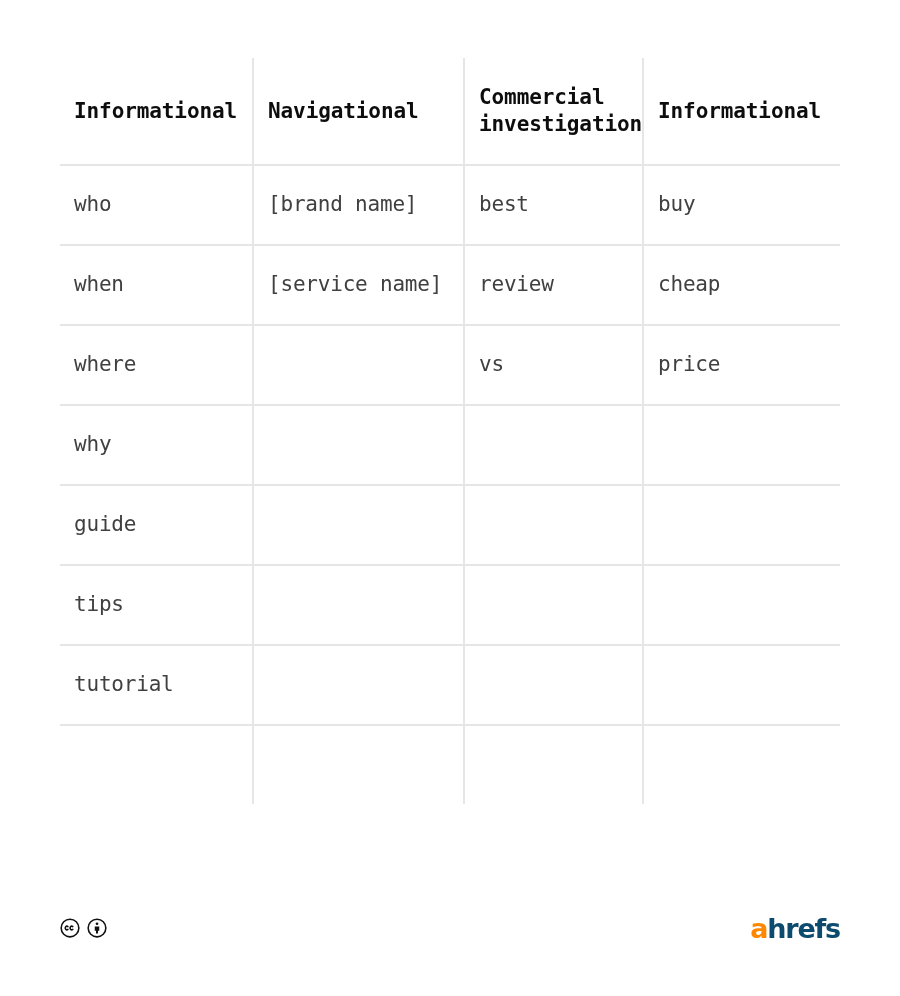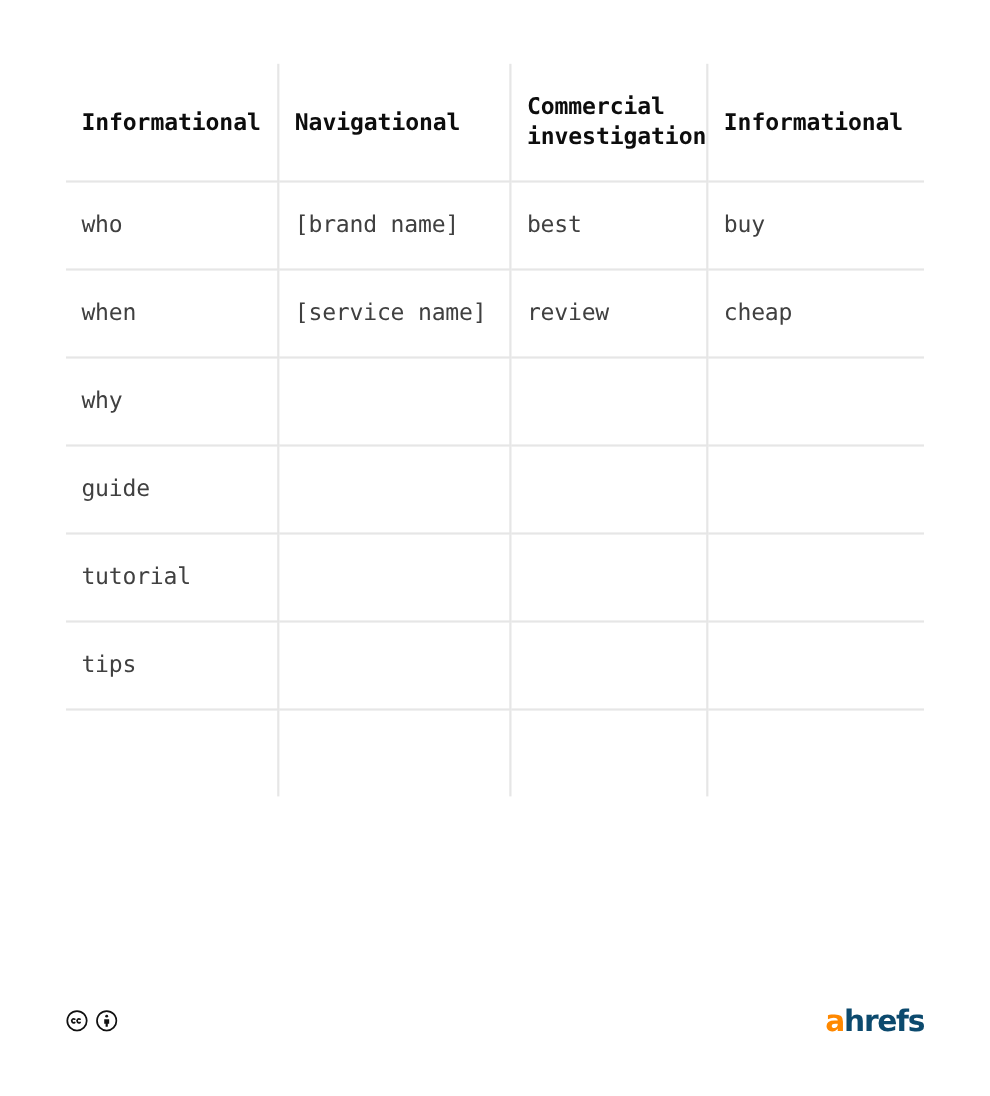--- a/index.html
+++ b/index.html
@@ -161,45 +161,51 @@
         </tr>
 
 
         <tr>
           <td><span class="cell-text">when</span></td>
           <td><span class="cell-text">[service name]</span></td>
           <td><span class="cell-text">review</span></td>
           <td><span class="cell-text">cheap</span></td>
         </tr>
 
+        <tr>
+          <td><span class="cell-text">where</span></td>
+          <td><span class="cell-text"></span></td>
+          <td><span class="cell-text">vs</span></td>
+          <td><span class="cell-text">price</span></td>
+        </tr>
 
 
         <tr>
           <td><span class="cell-text">why</span></td>
           <td><span class="cell-text"></span></td>
           <td><span class="cell-text"></span></td>
           <td><span class="cell-text"></span></td>
         </tr>
 
         <tr>
           <td><span class="cell-text">guide</span></td>
           <td><span class="cell-text"></span></td>
           <td><span class="cell-text"></span></td>
           <td><span class="cell-text"></span></td>
         </tr>
 
         <tr>
+          <td><span class="cell-text">tips</span></td>
+          <td><span class="cell-text"></span></td>
+          <td><span class="cell-text"></span></td>
+          <td><span class="cell-text"></span></td>
+        </tr>
+
+        <tr>
           <td><span class="cell-text">tutorial</span></td>
-          <td><span class="cell-text"></span></td>
-          <td><span class="cell-text"></span></td>
-          <td><span class="cell-text"></span></td>
-        </tr>
-
-        <tr>
-          <td><span class="cell-text">tips</span></td>
           <td><span class="cell-text"></span></td>
           <td><span class="cell-text"></span></td>
           <td><span class="cell-text"></span></td>
         </tr>
 
         <tr class="stub-row">
           <td></td>
           <td></td>
           <td></td>
           <td></td>

